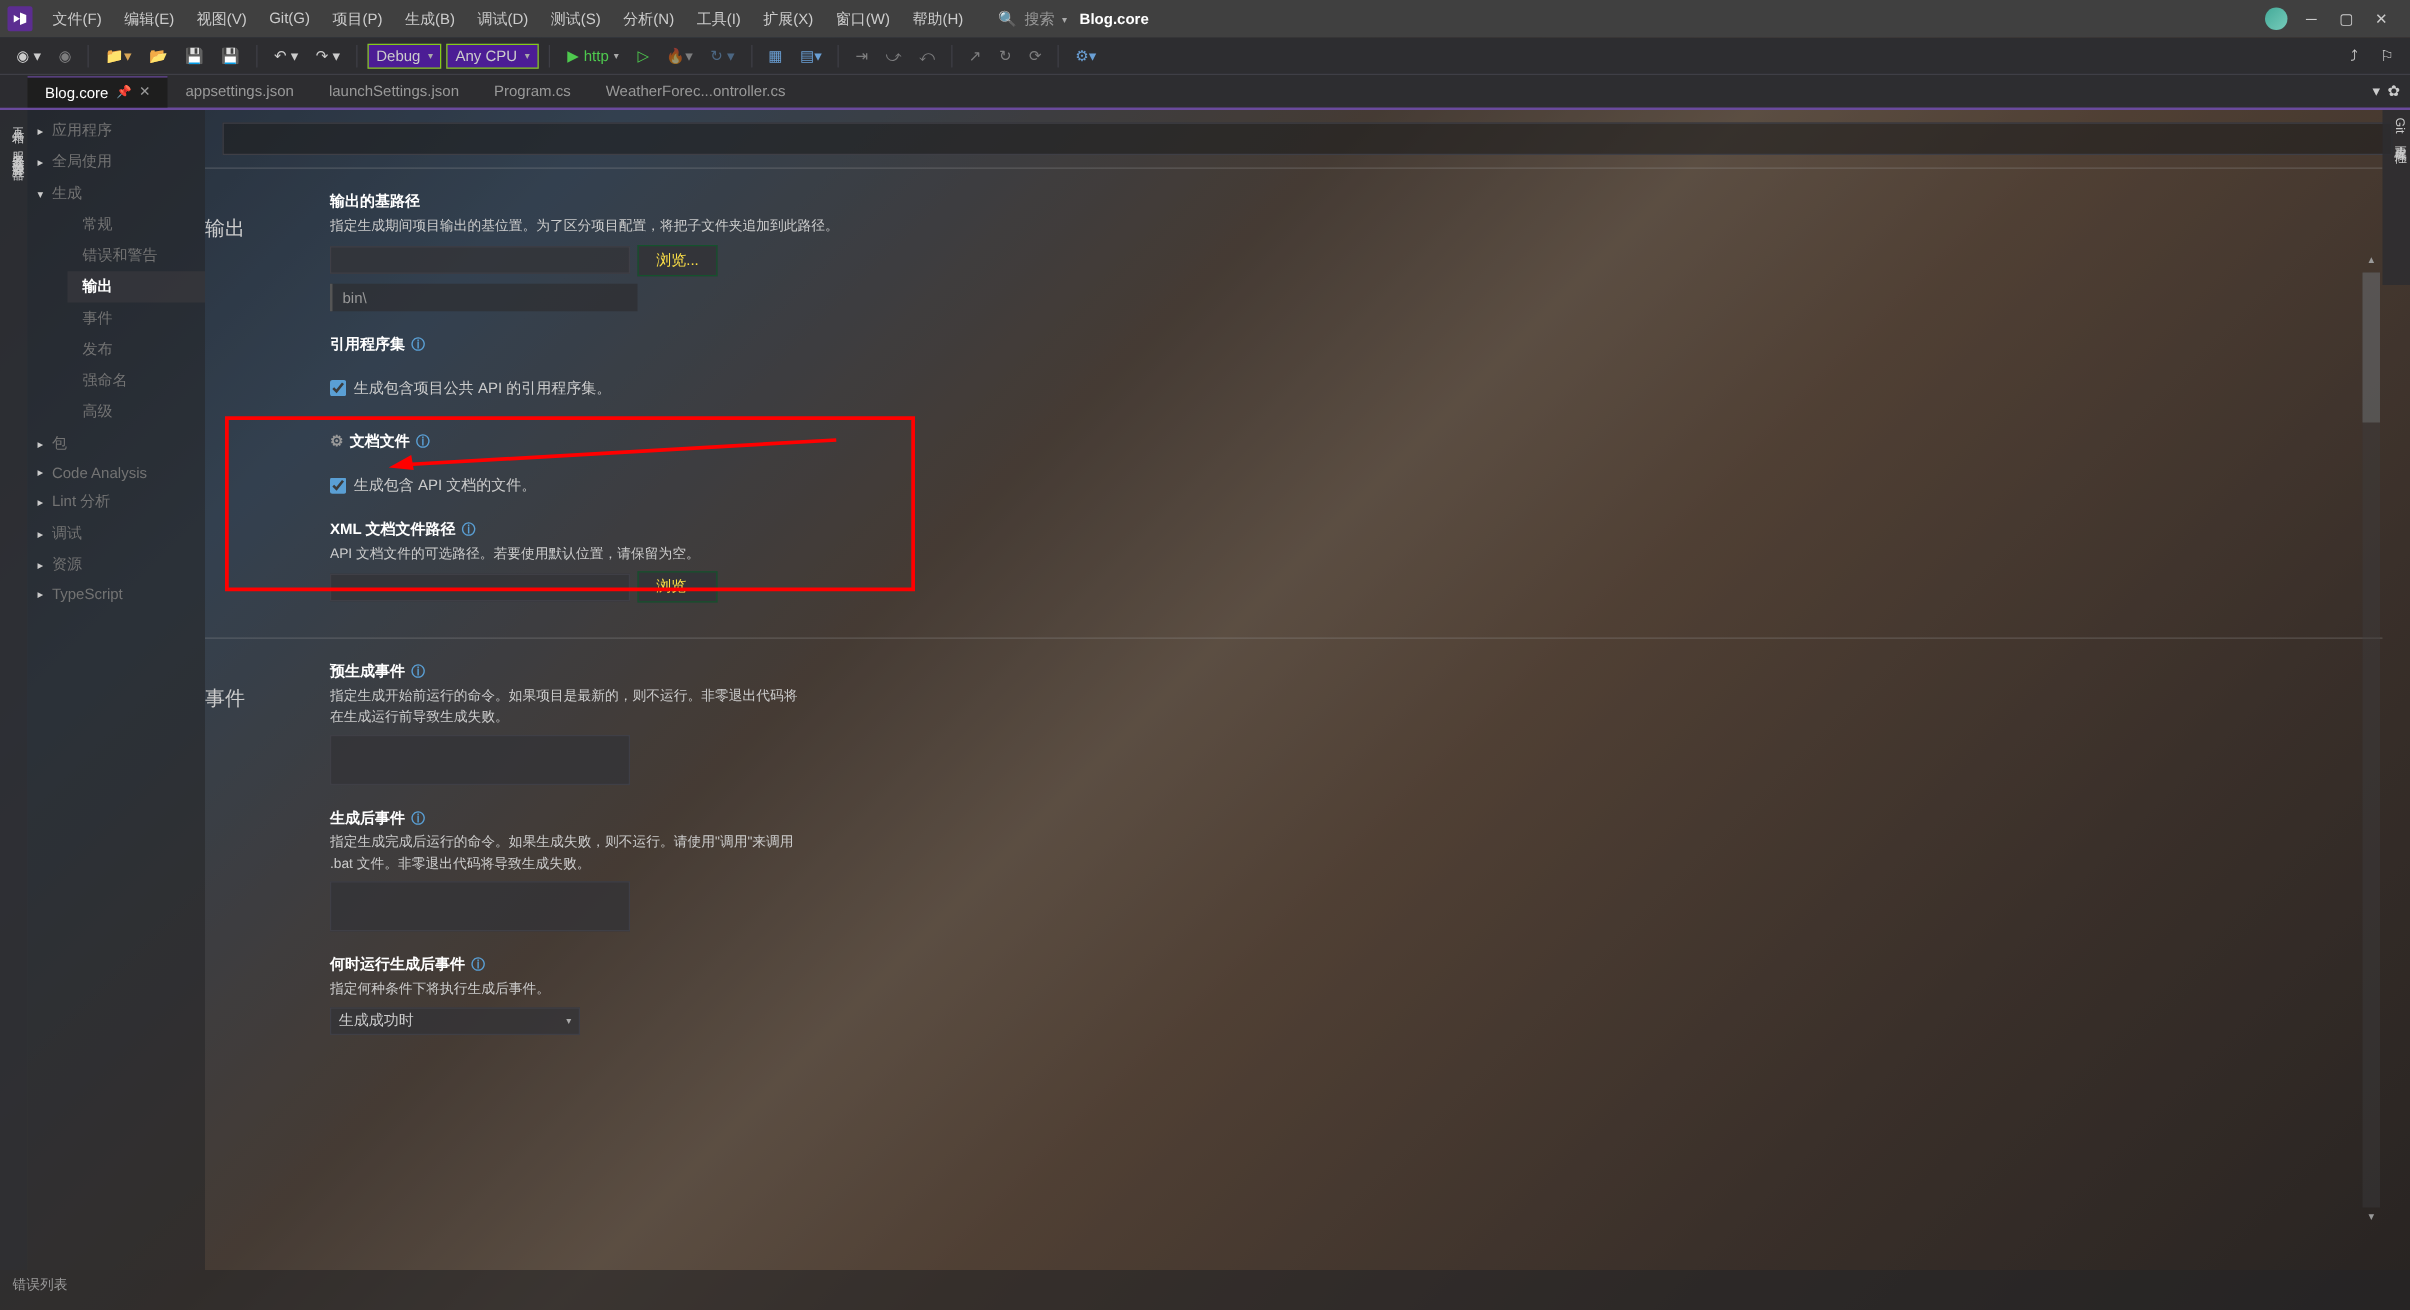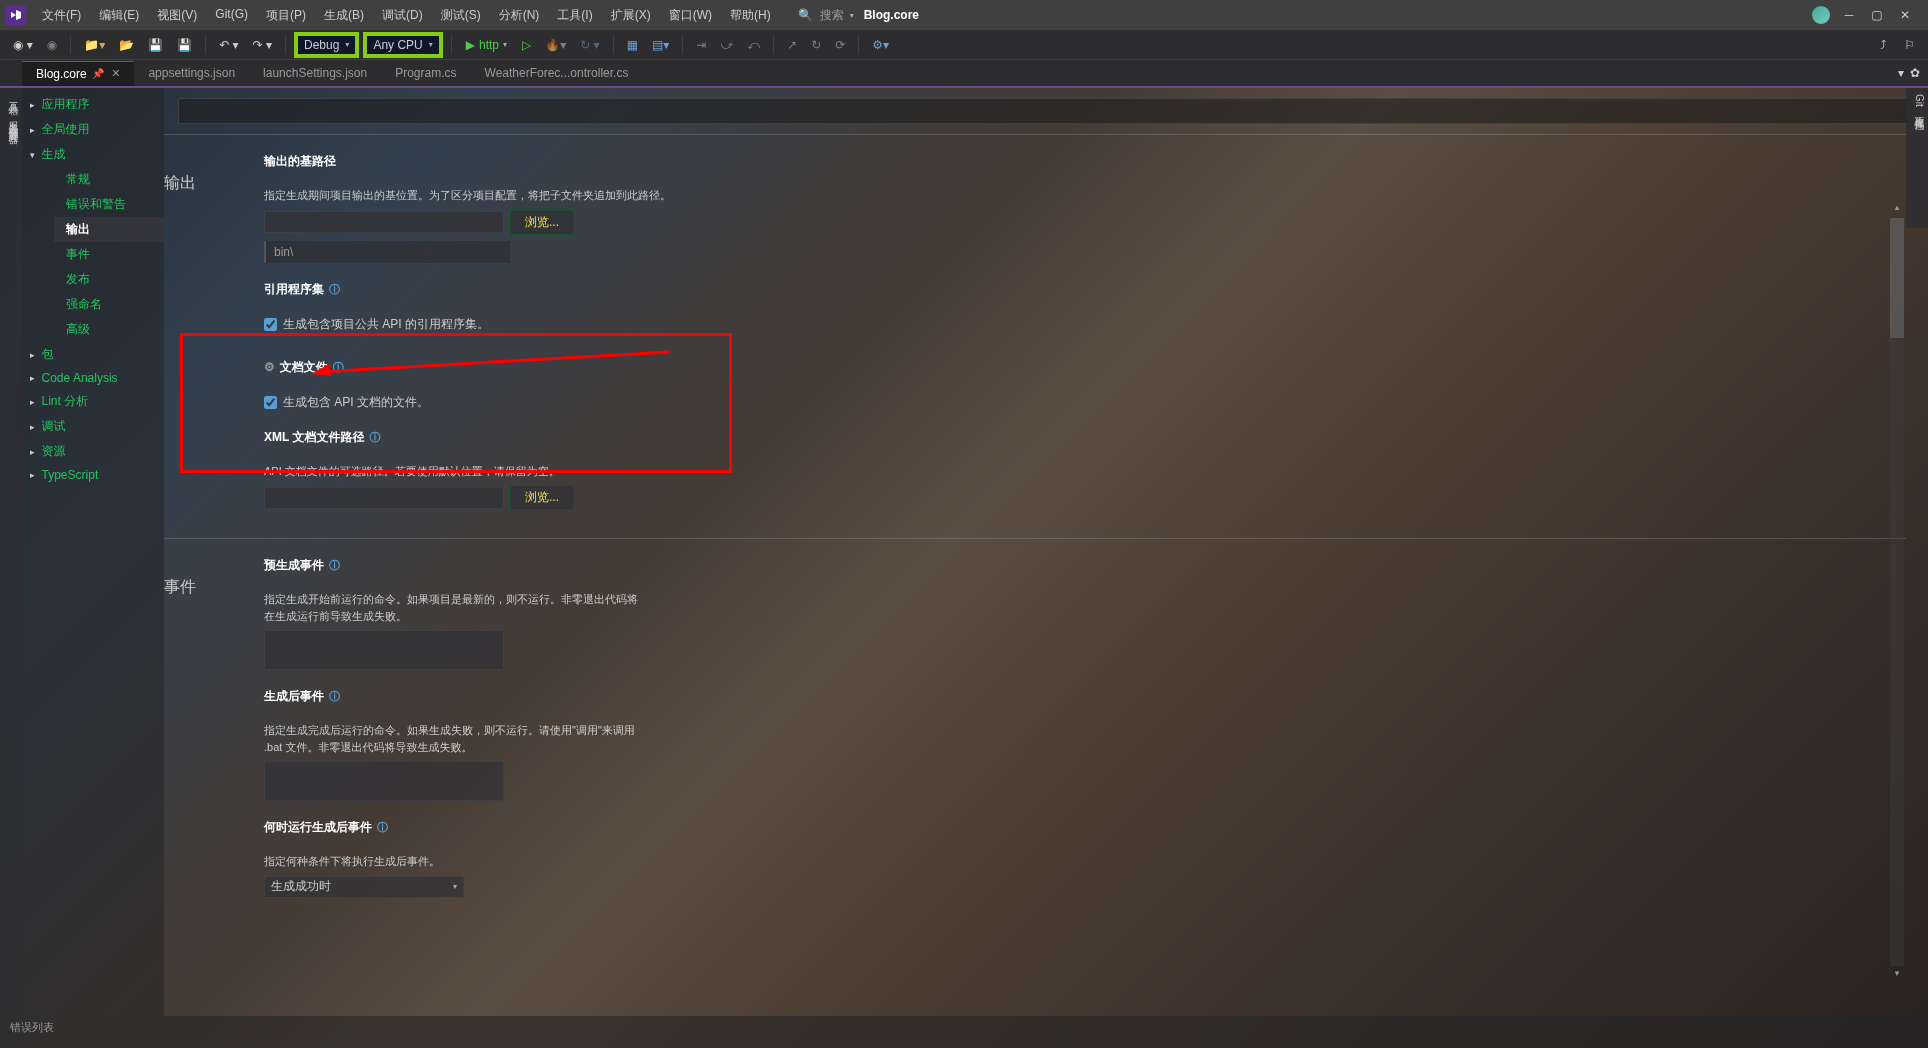--- a/index.html
+++ b/index.html
@@ -18,63 +18,63 @@
     .titlebar .project-name { margin-left: 10px; font-weight: bold; color: #fff; }
     .titlebar .spacer { flex: 1; }
     .titlebar .win-controls { display: flex; gap: 14px; align-items: center; padding-right: 10px; }
     .titlebar .avatar { width: 18px; height: 18px; border-radius: 50%; background: linear-gradient(135deg, #4a9, #7cb); margin-right: 12px; }
     .titlebar .win-btn { width: 14px; height: 14px; color: #ccc; cursor: pointer; display: flex; align-items: center; justify-content: center; }
     
     
     .toolbar { position: relative; z-index: 10; height: 30px; background: #2d2d30; display: flex; align-items: center; padding: 0 8px; gap: 4px; border-bottom: 1px solid #3f3f46; }
     .toolbar .tb-btn { padding: 3px 5px; cursor: pointer; color: #ccc; display: flex; align-items: center; }
     .toolbar .tb-sep { width: 1px; height: 18px; background: #3f3f46; margin: 0 4px; }
-    .toolbar .tb-dropdown { background: #0f172a; border: 4px solid #84cc16; padding: 2px 6px; color: #ccc; display: flex; align-items: center; gap: 6px; cursor: pointer; }
+    .toolbar .tb-dropdown { background: #4c1d95; border: 1px solid #84cc16; padding: 2px 6px; color: #ccc; display: flex; align-items: center; gap: 6px; cursor: pointer; }
     .toolbar .play-btn { color: #4ec94e; display: flex; align-items: center; gap: 4px; padding: 2px 6px; }
     .toolbar .right-tools { margin-left: auto; display: flex; gap: 8px; }
     
     
     .tabbar { position: relative; z-index: 10; height: 28px; background: #2d2d30; display: flex; align-items: center; border-bottom: 2px solid #6a4a9c; }
     .tabbar .left-strip { width: 22px; height: 100%; }
     .tabbar .tab { padding: 5px 14px; color: #999; cursor: pointer; display: flex; align-items: center; gap: 6px; position: relative; }
     .tabbar .tab.active { background: #1e1e1e; color: #fff; border-top: 1px solid #6a4a9c; }
     .tabbar .tab .pin { color: #0097fb; font-size: 10px; }
     .tabbar .tab .close { color: #999; font-size: 11px; }
     .tabbar .tab-tools { margin-left: auto; display: flex; gap: 6px; padding-right: 8px; color: #ccc; }
     
     
     .main { position: relative; z-index: 5; display: flex; height: calc(100% - 120px); }
     
     
     .left-strip { width: 22px; background: rgba(45,45,48,0.85); writing-mode: vertical-rl; text-orientation: upright; padding: 6px 2px; font-size: 10px; color: #ccc; letter-spacing: 2px; }
     
     
     .sidebar { width: 142px; background: rgba(37,37,38,0.55); padding: 4px 0; overflow-y: auto; }
-    .sidebar .nav-item { padding: 4px 10px 4px 20px; cursor: pointer; color: #22c55e; display: flex; align-items: center; gap: 4px; }
+    .sidebar .nav-item { padding: 4px 10px 4px 20px; cursor: pointer; color: #737373; display: flex; align-items: center; gap: 4px; }
     .sidebar .nav-item.expandable::before { content: '▸'; font-size: 9px; margin-left: -12px; margin-right: 3px; color: #ccc; }
     .sidebar .nav-item.expanded::before { content: '▾'; font-size: 9px; margin-left: -12px; margin-right: 3px; color: #ccc; }
     .sidebar .nav-sub { padding-left: 32px; }
     .sidebar .nav-sub .nav-item { padding-left: 12px; }
     .sidebar .nav-sub .nav-item.selected { background: rgba(55,55,60,0.8); font-weight: bold; color: #fff; }
     
     
     .content { flex: 1; overflow-y: auto; padding: 0 0 0 0; position: relative; }
     .content-inner { padding: 0 22px 0 0; }
     
     
     .content-search { margin: 10px 14px 6px 14px; border: 1px solid #3f3f46; background: rgba(30,30,30,0.6); height: 26px; }
     
     
     .section-header { font-size: 16px; color: #ccc; margin: 14px 0 8px 0; padding-bottom: 6px; }
     .section-divider { border: none; border-top: 1px solid rgba(160,160,160,0.3); margin: 10px 0 14px 0; }
     
     .prop-group { margin-bottom: 18px; }
     .prop-label { font-size: 12px; font-weight: bold; color: #fff; display: flex; align-items: center; gap: 5px; }
     .prop-label .info-icon { color: #5a9fd4; font-size: 11px; }
-    .prop-desc { font-size: 11px; color: #ccc; margin-top: 17px; line-height: 1.5; }
+    .prop-desc { font-size: 11px; color: #ccc; margin-top: 3px; line-height: 1.5; }
     .prop-input-row { display: flex; gap: 6px; margin-top: 6px; align-items: center; }
     .prop-input { background: rgba(51,51,55,0.8); border: 1px solid #3f3f46; color: #ccc; padding: 3px 6px; width: 240px; height: 22px; font-size: 12px; }
     .prop-browse { background: rgba(51,51,55,0.9); border: 1px solid #14532d; color: #fde047; padding: 3px 14px; cursor: pointer; font-size: 12px; }
     .prop-readonly { background: rgba(45,45,48,0.7); border-left: 2px solid #555; color: #999; padding: 4px 8px; width: 246px; margin-top: 6px; font-size: 12px; }
     .prop-textarea { background: rgba(51,51,55,0.8); border: 1px solid #3f3f46; width: 240px; height: 40px; margin-top: 6px; }
     .prop-checkbox-row { display: flex; align-items: center; gap: 6px; margin-top: 18px; }
     .prop-checkbox { width: 13px; height: 13px; accent-color: #5a9fd4; }
     .prop-select { background: rgba(51,51,55,0.8); border: 1px solid #3f3f46; color: #ccc; padding: 3px 6px; width: 200px; height: 22px; font-size: 12px; }
     
     .gear-icon { color: #999; font-size: 12px; }

